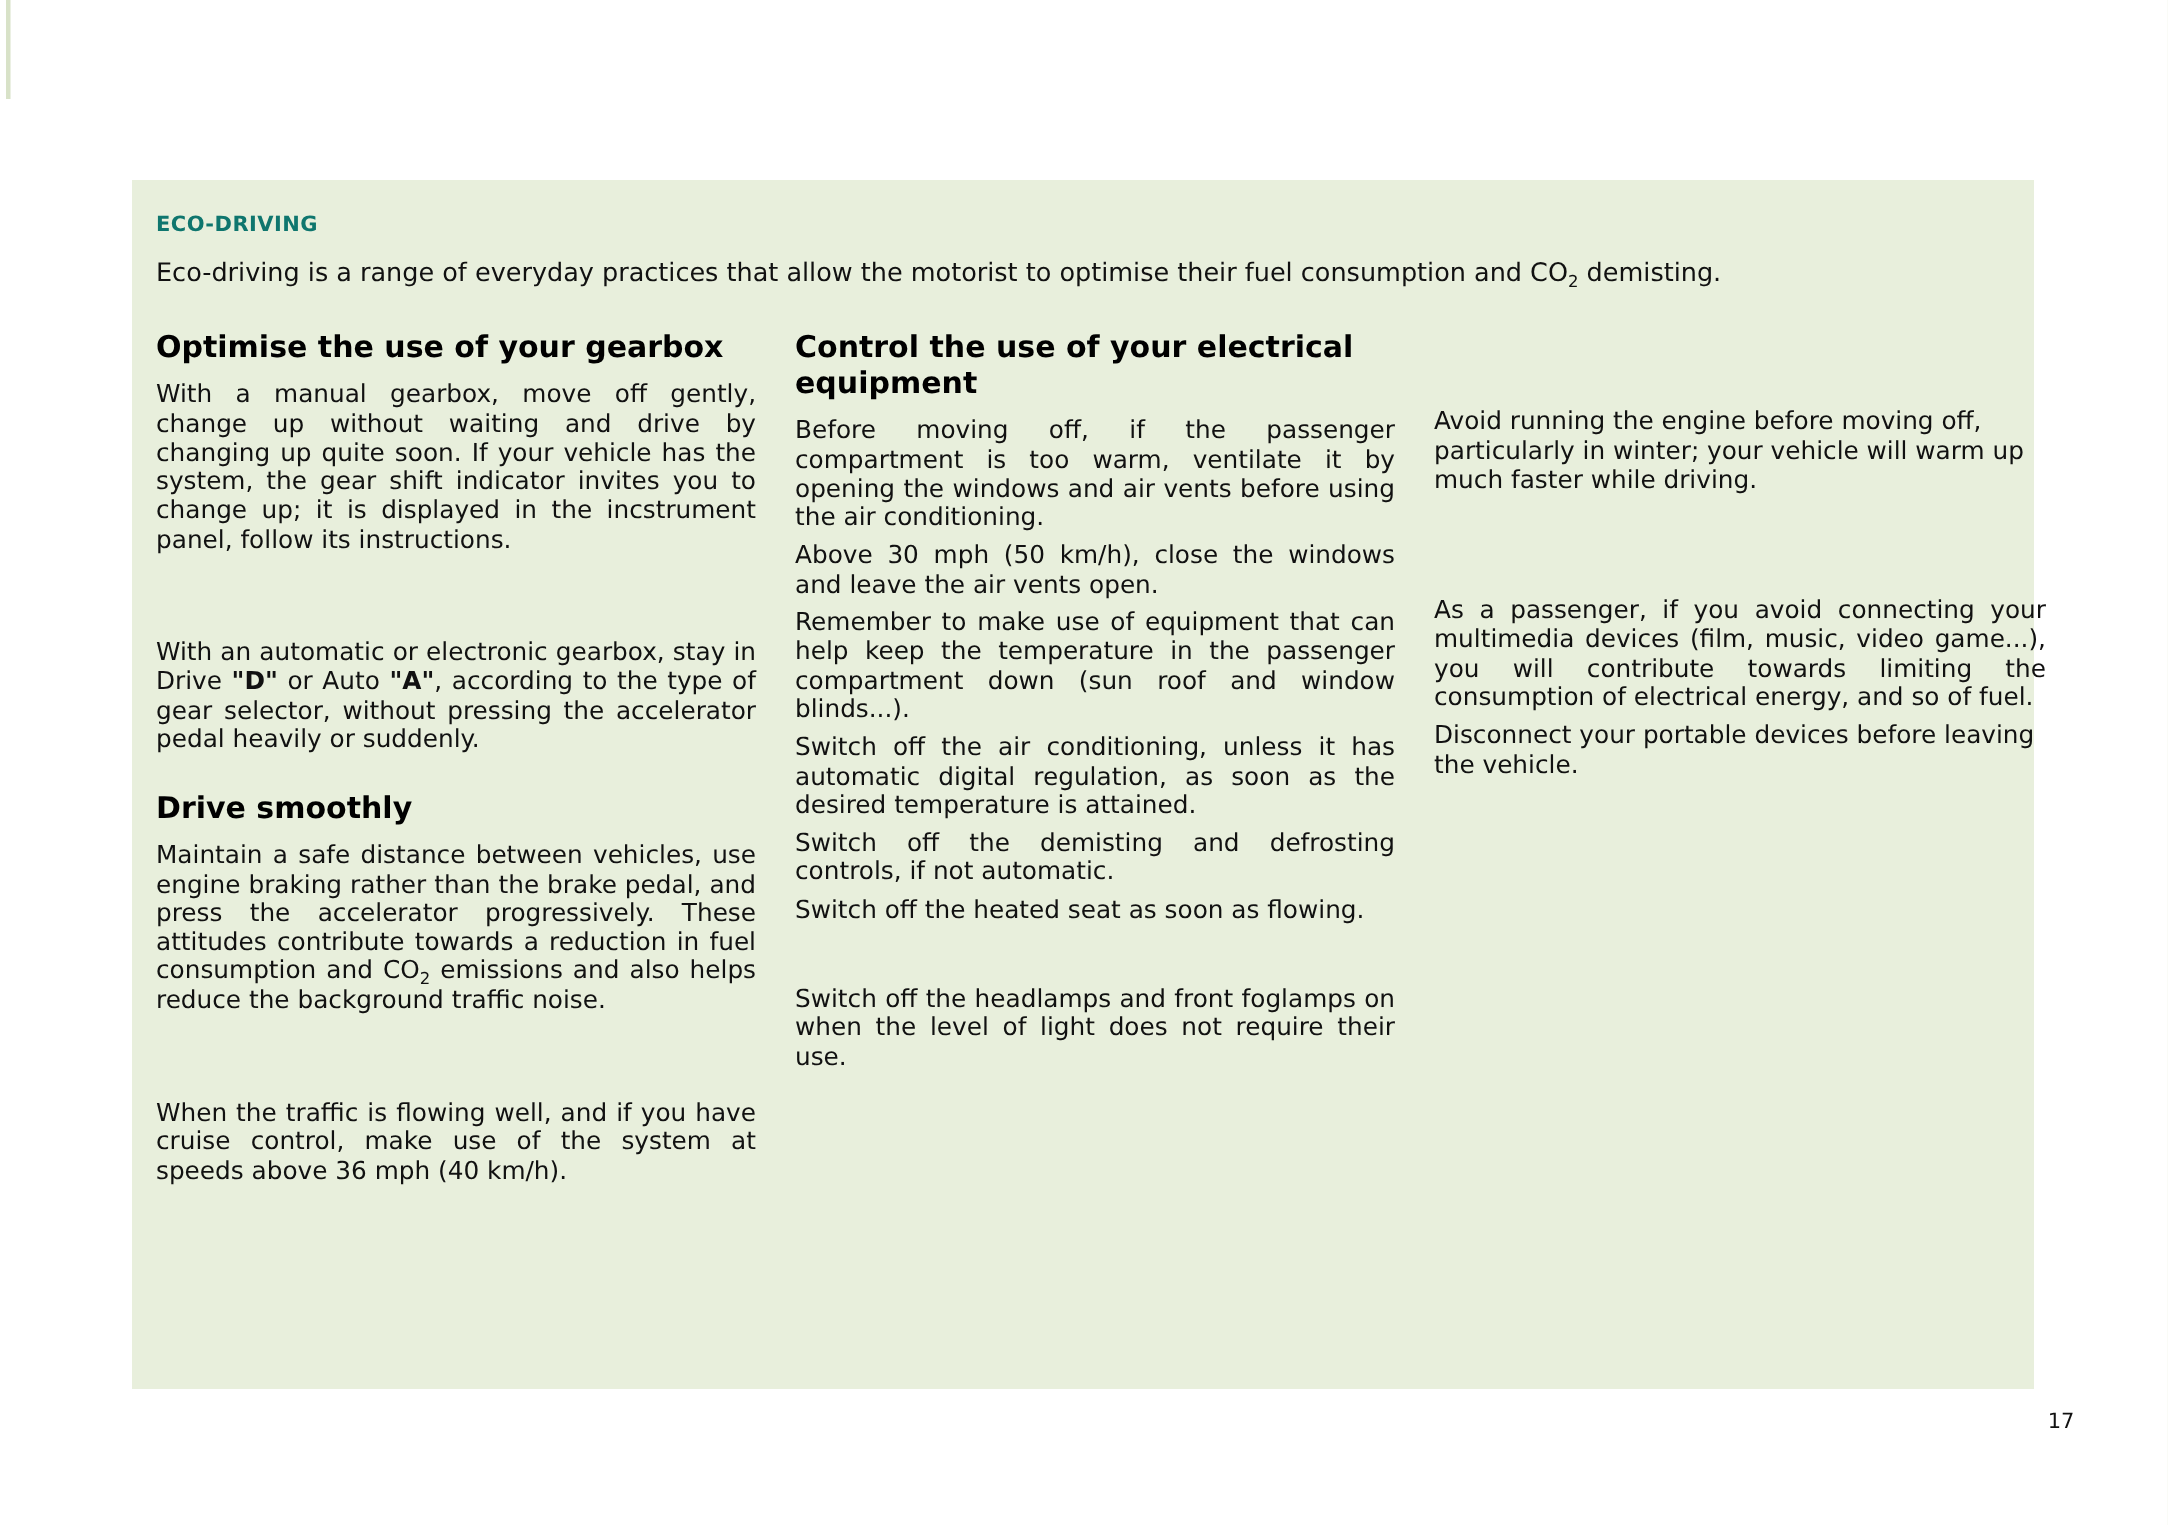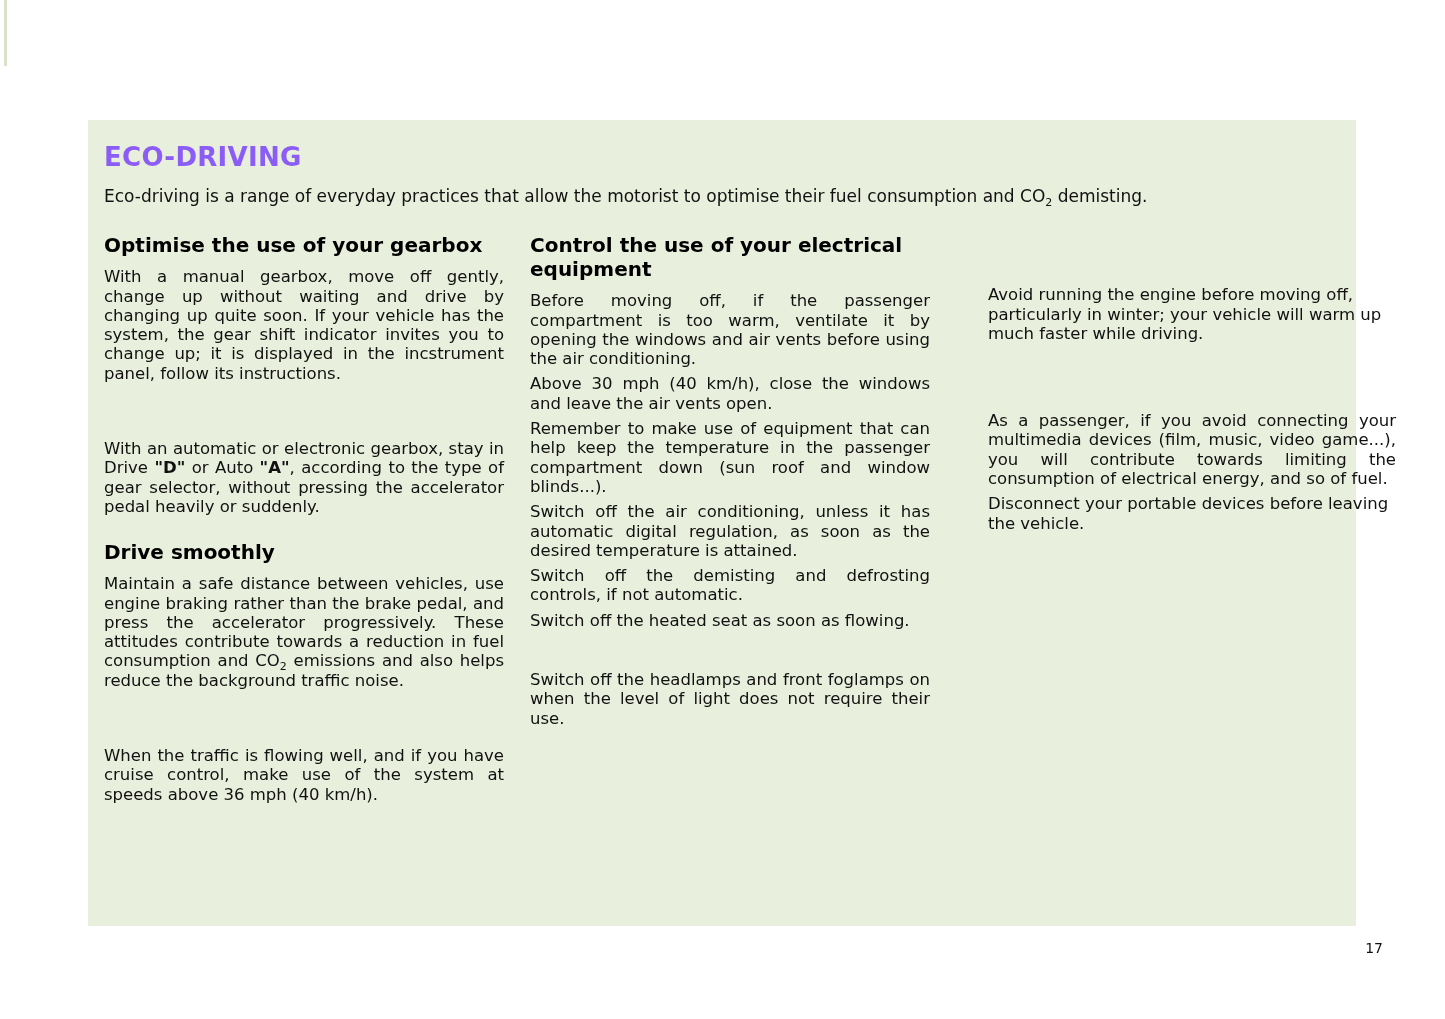--- a/index.html
+++ b/index.html
@@ -31,25 +31,25 @@
     left: 88px;
     top: 120px;
     width: 1268px;
     height: 806px;
     background: #e8efdc;
     box-sizing: border-box;
     padding: 22px 30px 0 16px;
   }
 
   .doc-title {
-    font-size: 26px;
+    font-size: 14px;
     font-weight: bold;
     letter-spacing: 0.3px;
     margin: 0 0 14px 0;
-    color: #8b5cf6;
+    color: #0f766e;
   }
 
   .intro {
     font-size: 17px;
     line-height: 1.25;
     margin: 0 0 26px 0;
     color: #111;
   }
   .intro sub {
     font-size: 11px;
@@ -60,21 +60,21 @@
 
   .columns {
     display: flex;
     gap: 26px;
     align-items: flex-start;
   }
   .col {
     width: 400px;
     flex: 0 0 400px;
   }
-  .col-3 { width: 408px; flex: 0 0 408px; margin-left: 32px; }
+  .col-3 { width: 408px; flex: 0 0 408px; }
 
   h2.sec {
     font-size: 20px;
     font-weight: bold;
     line-height: 1.2;
     margin: 0 0 10px 0;
     color: #000;
   }
 
   p.para {
@@ -128,21 +128,21 @@
       <div class="gap-sm"></div>
       <h2 class="sec">Drive smoothly</h2>
       <p class="para"><span>Maintain a safe distance between vehicles, use engine braking rather than the brake pedal, and press the accelerator progressively. These attitudes contribute towards a reduction in fuel consumption and CO</span><sub>2</sub><span> emissions and also helps reduce the background traffic noise.</span></p>
       <div class="gap-lg"></div>
       <p class="para">When the traffic is flowing well, and if you have cruise control, make use of the system at speeds above 36 mph (40 km/h).</p>
     </div>
 
     <div class="col">
       <h2 class="sec">Control the use of your electrical equipment</h2>
       <p class="para">Before moving off, if the passenger compartment is too warm, ventilate it by opening the windows and air vents before using the air conditioning.</p>
-      <p class="para">Above 30 mph (40 km/h), close the windows and leave the air vents open.</p>
+      <p class="para">Above 30 mph (50 km/h), close the windows and leave the air vents open.</p>
       <p class="para">Remember to make use of equipment that can help keep the temperature in the passenger compartment down (sun roof and window blinds...).</p>
       <p class="para">Switch off the air conditioning, unless it has automatic digital regulation, as soon as the desired temperature is attained.</p>
       <p class="para">Switch off the demisting and defrosting controls, if not automatic.</p>
       <p class="para">Switch off the heated seat as soon as flowing.</p>
       <div class="gap-md"></div>
       <p class="para">Switch off the headlamps and front foglamps on when the level of light does not require their use.</p>
     </div>
 
     <div class="col col-3">
       <div style="height:52px"></div>

